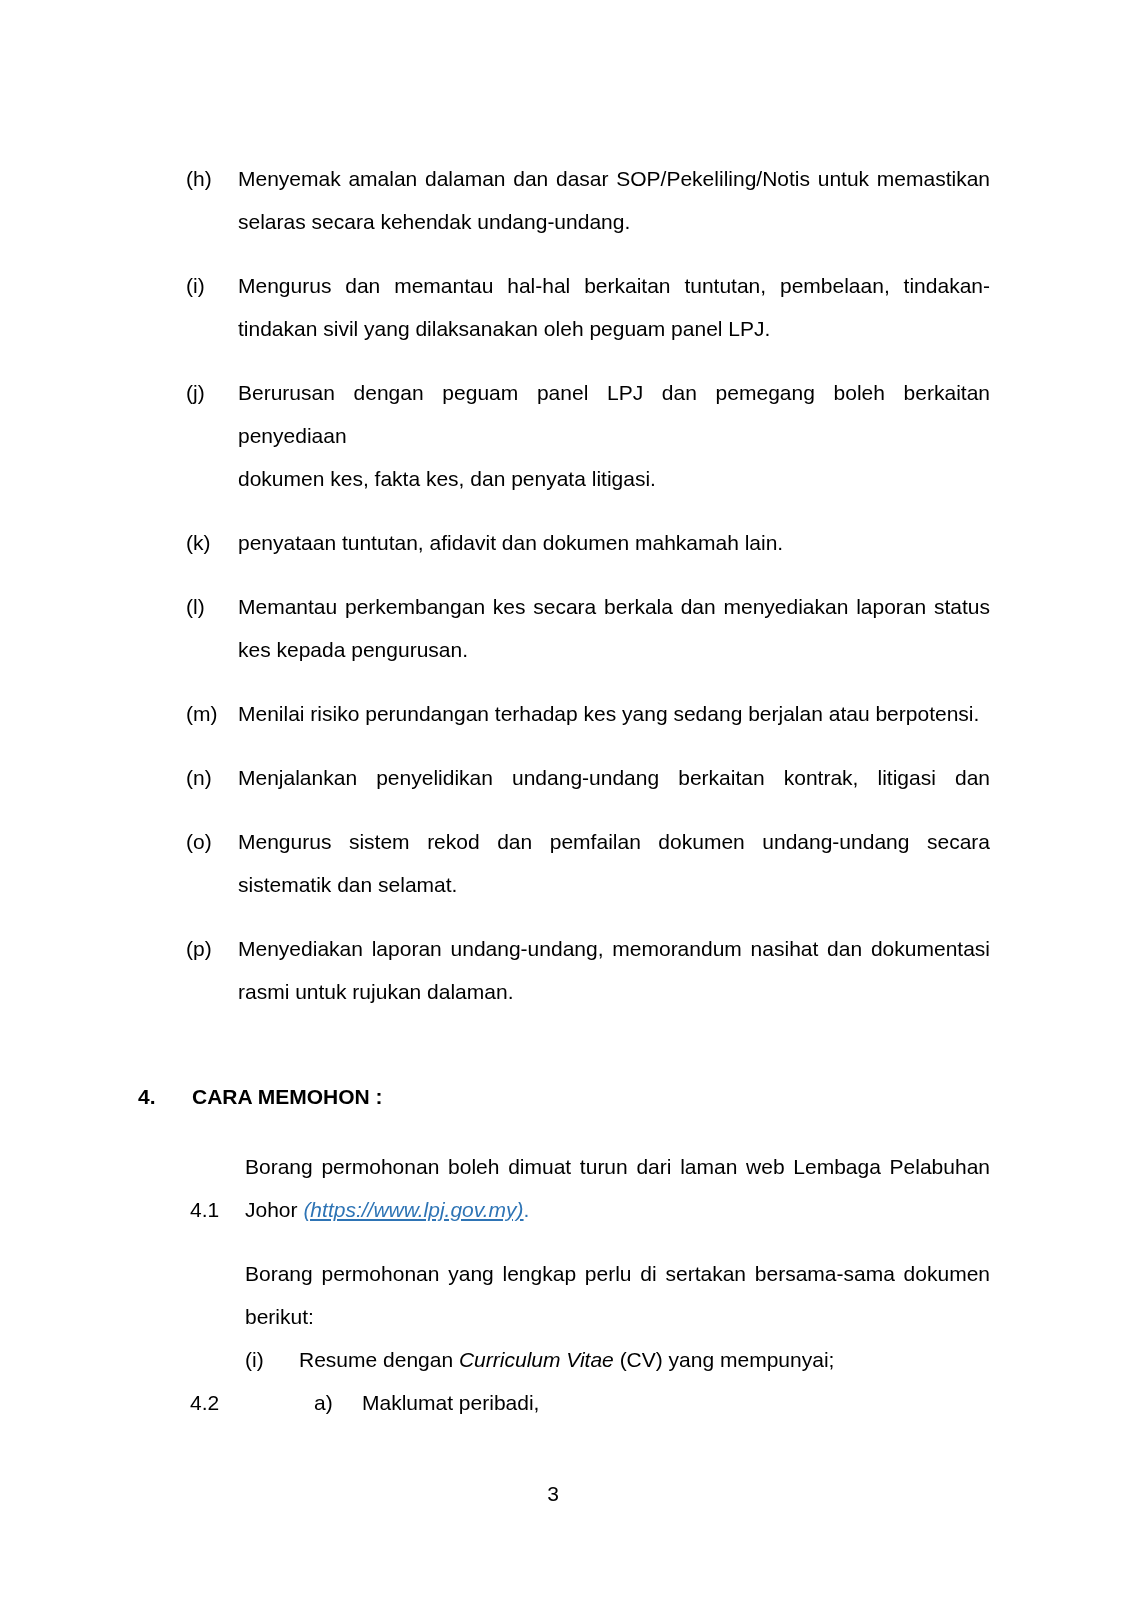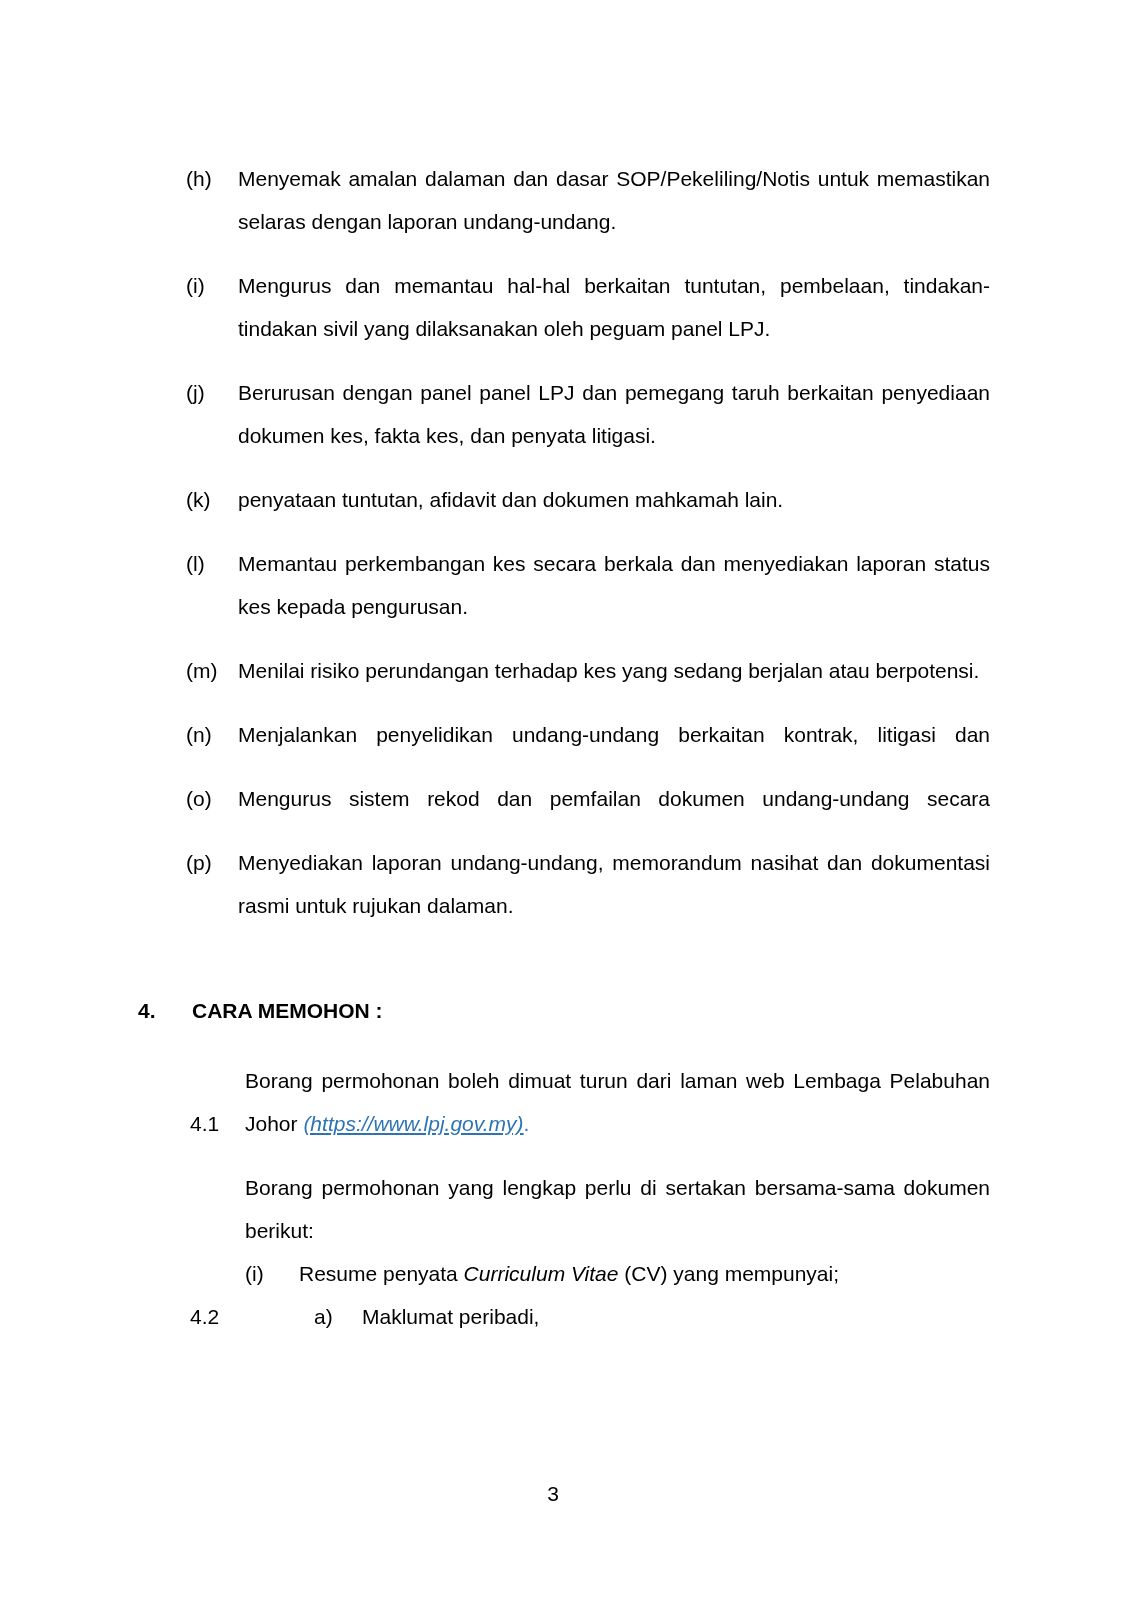--- a/index.html
+++ b/index.html
@@ -68,36 +68,36 @@
   }
 </style>
 </head>
 <body style="--link-color: #2e74b5;">
 
 <div class="duties" id="duty-list">
   <div class="duty">
     <div class="dlabel">(h)</div>
     <div class="dtext">
         <div class="jl">Menyemak amalan dalaman dan dasar SOP/Pekeliling/Notis untuk memastikan</div>
-        <div class="ll">selaras dengan laporan undang-undang.</div>
+        <div class="ll">selaras secara kehendak undang-undang.</div>
       </div>
   </div>
 
   <div class="duty">
     <div class="dlabel">(i)</div>
     <div class="dtext">
         <div class="jl">Mengurus dan memantau hal-hal berkaitan tuntutan, pembelaan, tindakan-</div>
         <div class="ll">tindakan sivil yang dilaksanakan oleh peguam panel LPJ.</div>
       </div>
   </div>
 
   <div class="duty">
     <div class="dlabel">(j)</div>
     <div class="dtext">
-        <div class="jl">Berurusan dengan panel panel LPJ dan pemegang taruh berkaitan penyediaan</div>
+        <div class="jl">Berurusan dengan peguam panel LPJ dan pemegang boleh berkaitan penyediaan</div>
         <div class="ll">dokumen kes, fakta kes, dan penyata litigasi.</div>
       </div>
   </div>
 
   <div class="duty">
     <div class="dlabel">(k)</div>
     <div class="dtext">
         <div class="ll">penyataan tuntutan, afidavit dan dokumen mahkamah lain.</div>
       </div>
   </div>
@@ -121,20 +121,21 @@
     <div class="dlabel">(n)</div>
     <div class="dtext">
         <div class="jl">Menjalankan penyelidikan undang-undang berkaitan kontrak, litigasi dan</div>
       </div>
   </div>
 
   <div class="duty">
     <div class="dlabel">(o)</div>
     <div class="dtext">
         <div class="jl">Mengurus sistem rekod dan pemfailan dokumen undang-undang secara</div>
+        <div class="ll">sistematik dan selamat.</div>
       </div>
   </div>
 
   <div class="duty">
     <div class="dlabel">(p)</div>
     <div class="dtext">
         <div class="jl">Menyediakan laporan undang-undang, memorandum nasihat dan dokumentasi</div>
         <div class="ll">rasmi untuk rujukan dalaman.</div>
       </div>
   </div>
@@ -157,21 +158,21 @@
 
   <div class="sitem">
     <div class="slabel">4.2</div>
     <div class="stext">
       <div class="jl">Borang permohonan yang lengkap perlu di sertakan bersama-sama dokumen</div>
       <div class="ll">berikut:</div>
 
       <div class="subrow">
         <div class="sublabel">(i)</div>
         <div class="subtext">
-          <div class="ll"><span>Resume penyata </span><span class="italic">Curriculum Vitae</span><span> (CV) yang mempunyai;</span></div>
+          <div class="ll"><span>Resume dengan </span><span class="italic">Curriculum Vitae</span><span> (CV) yang mempunyai;</span></div>
 
           <div class="subrow-a">
             <div class="sublabel-a">a)</div>
             <div class="subtext">Maklumat peribadi,</div>
           </div>
 
         </div>
       </div>
 
     </div>

